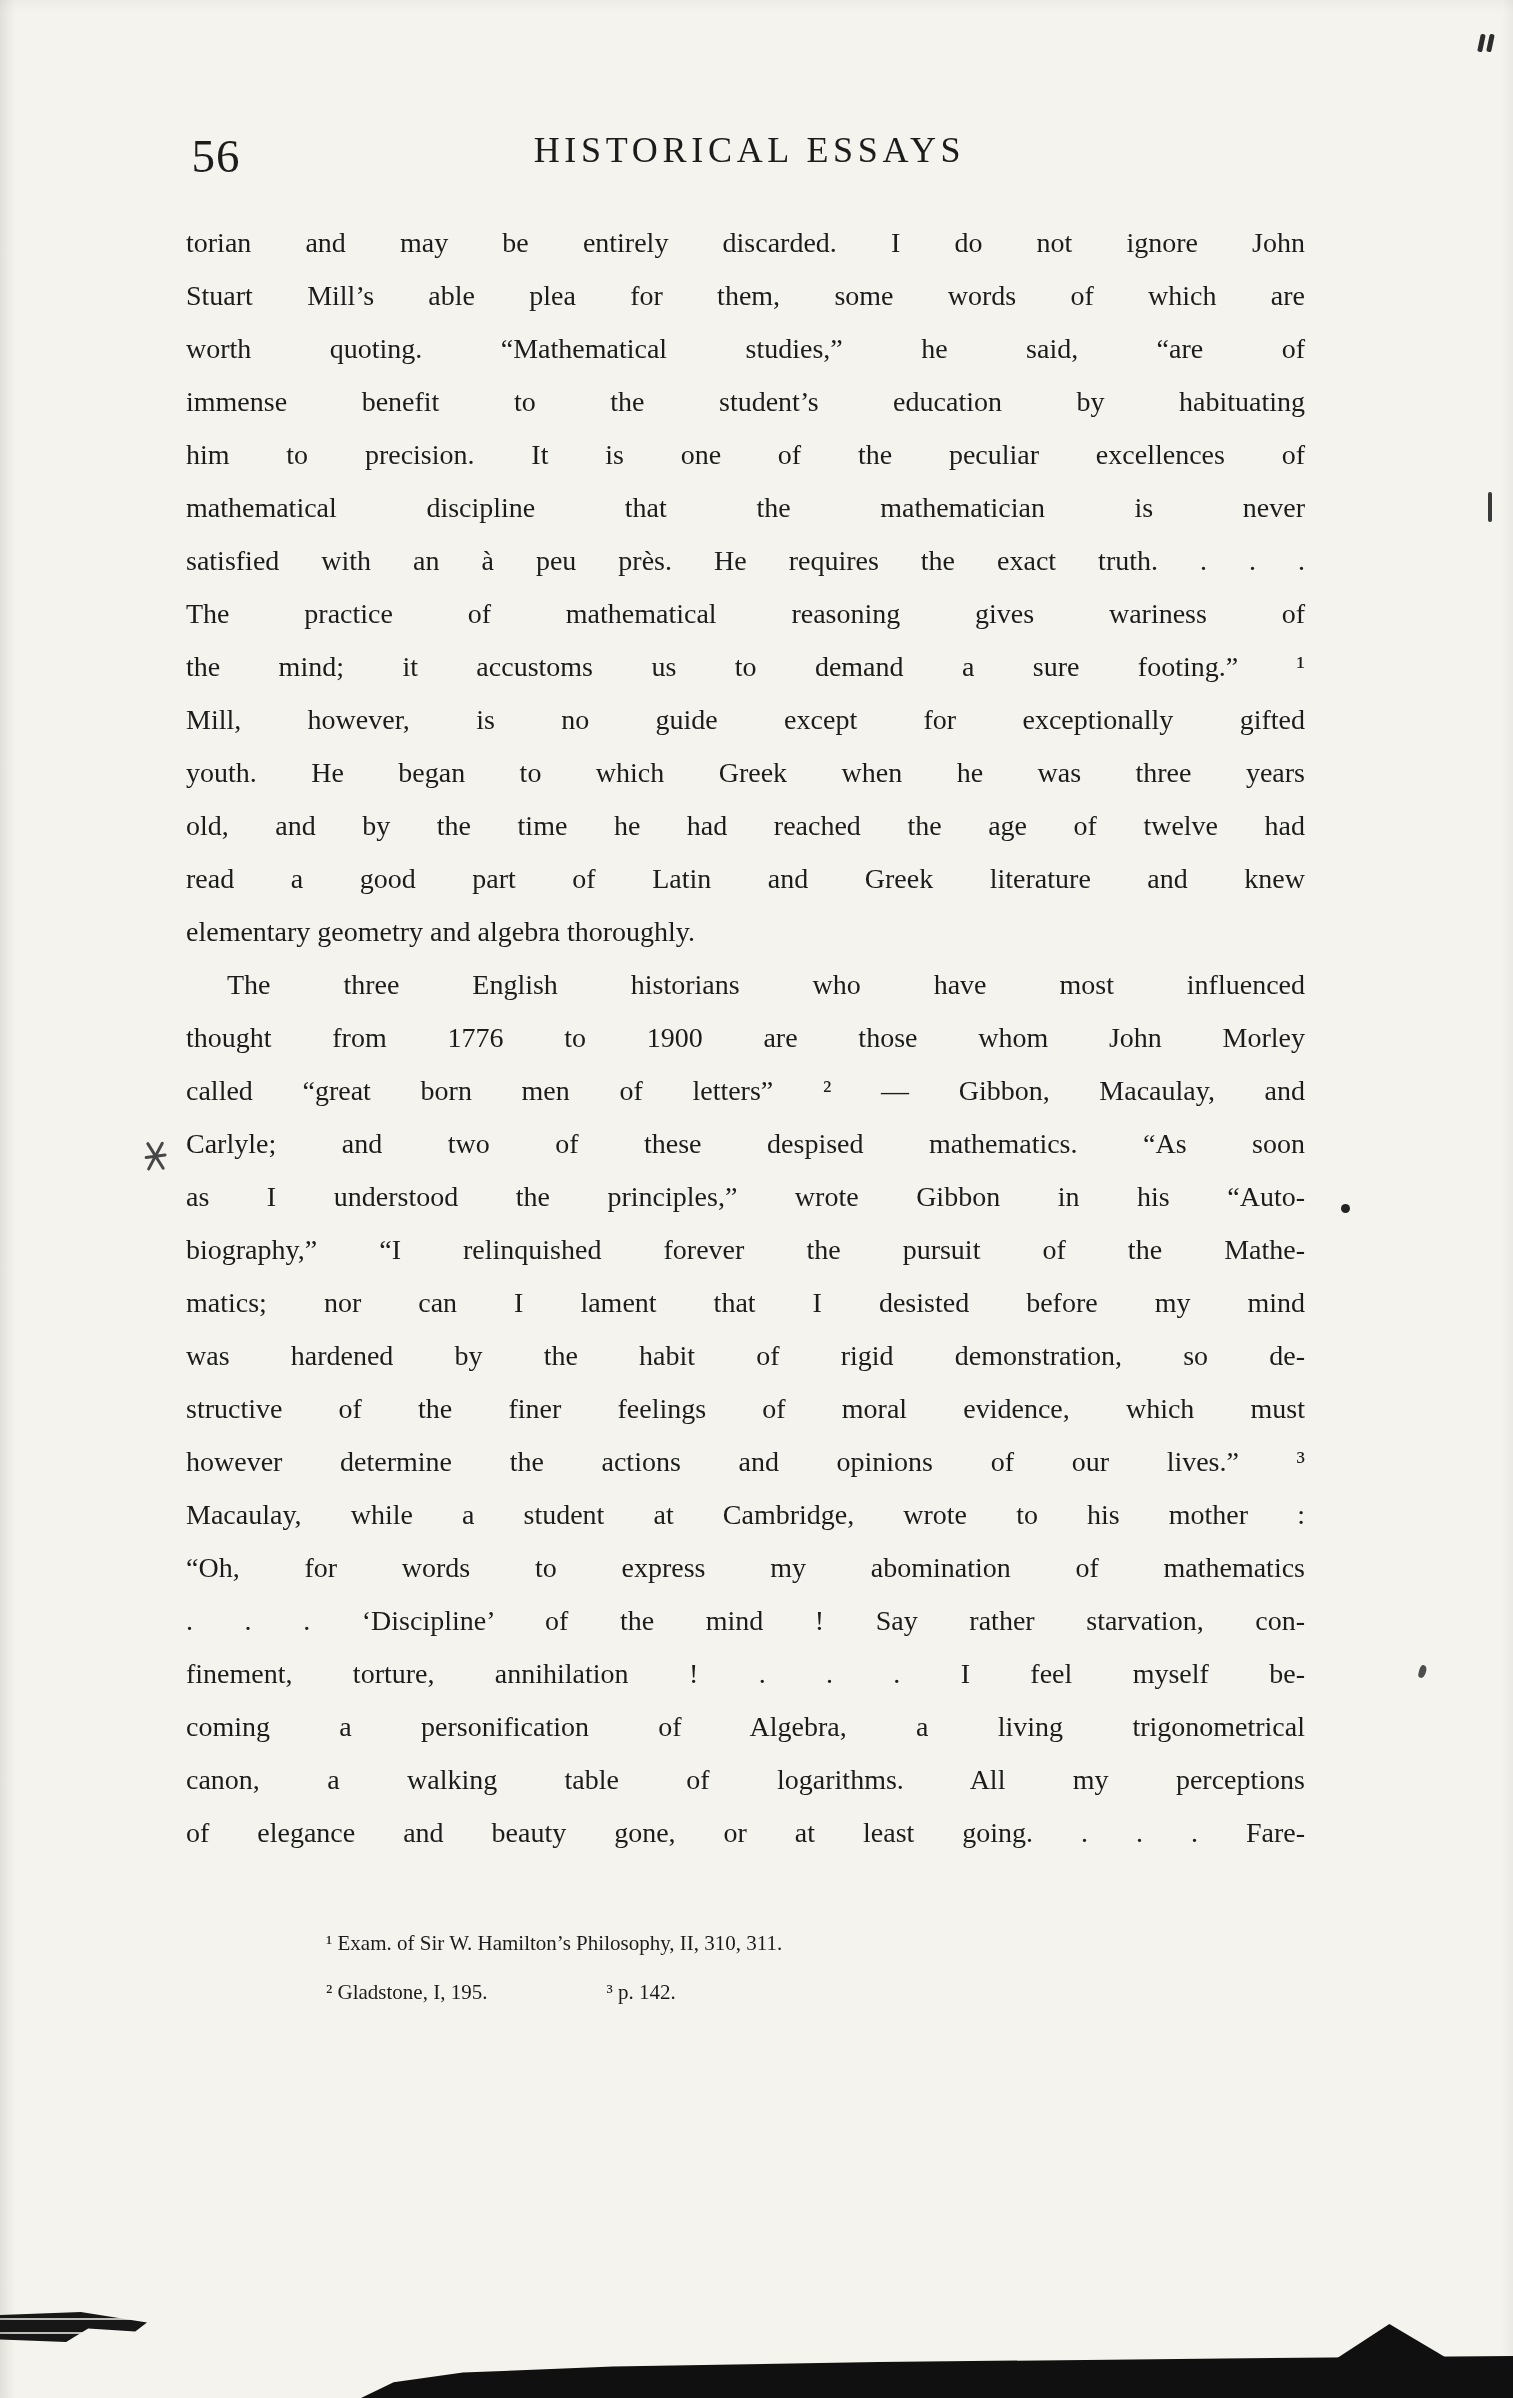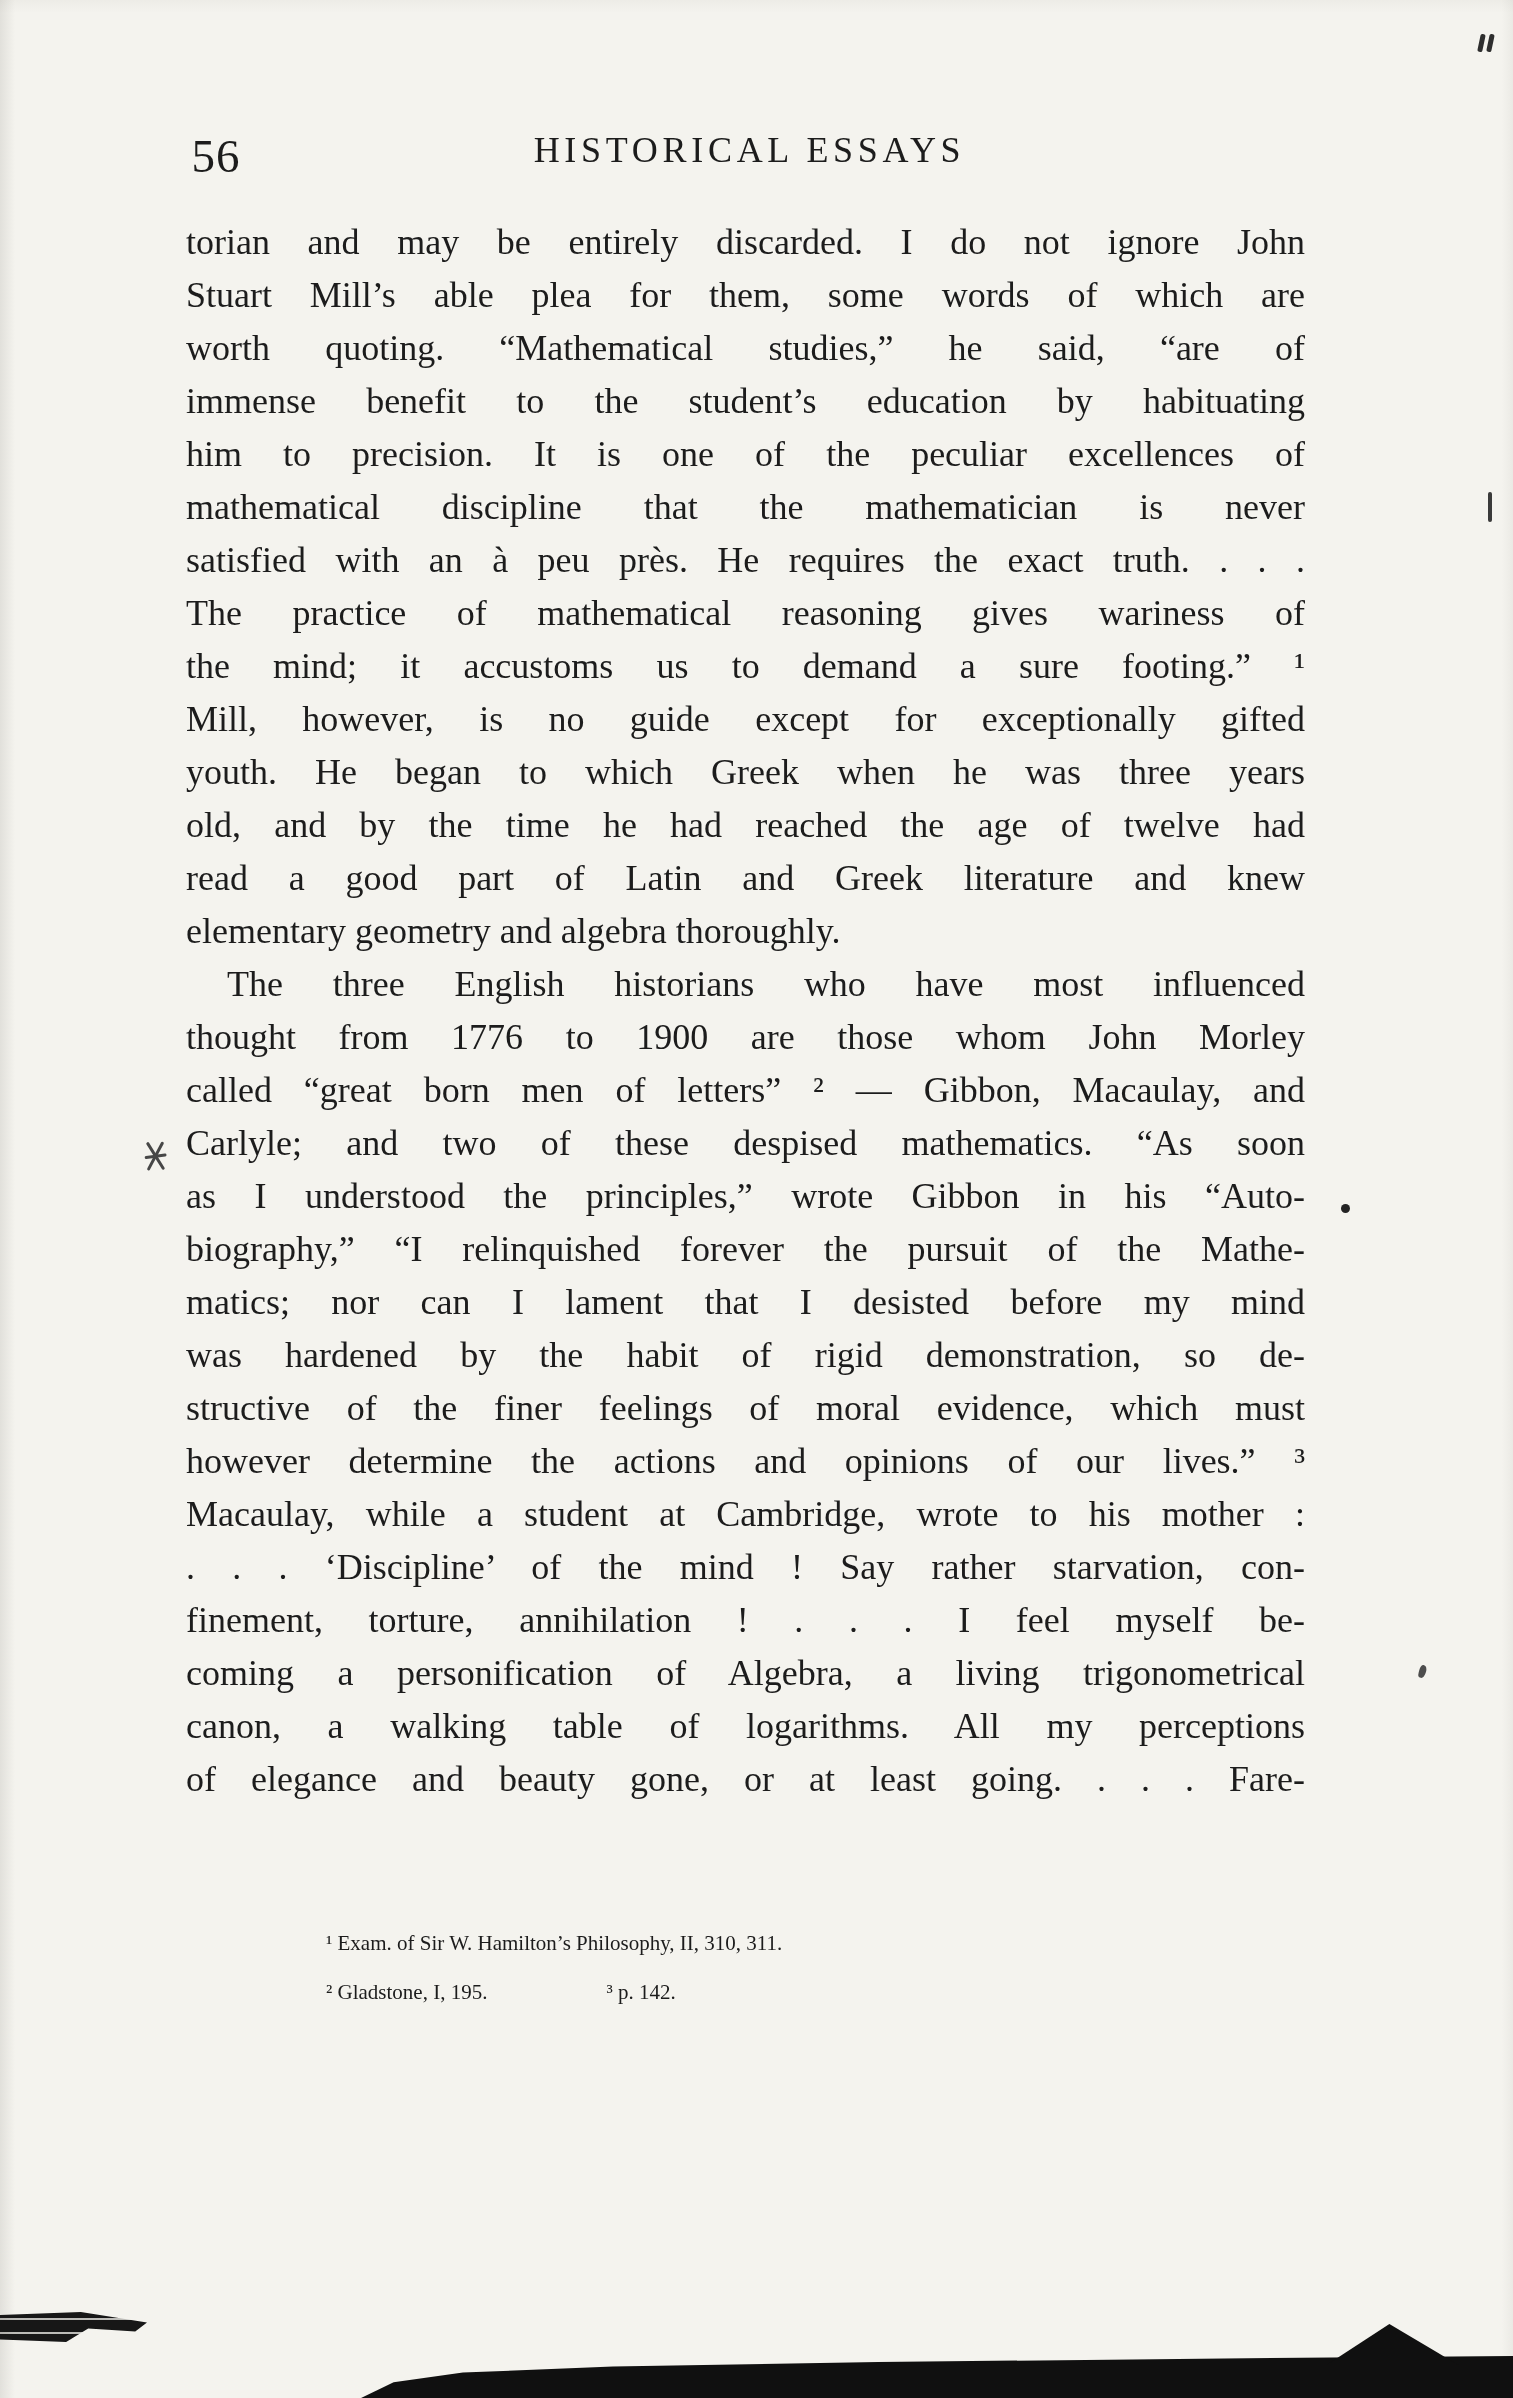--- a/index.html
+++ b/index.html
@@ -20,21 +20,21 @@
       linear-gradient(90deg,rgba(60,58,50,.10),rgba(60,58,50,0) 15px),
       linear-gradient(270deg,rgba(60,58,50,.05),rgba(60,58,50,0) 11.2px),
       linear-gradient(180deg,rgba(60,58,50,.04),rgba(60,58,50,0) 13px),
       var(--paper);
   }
   .page-header{position:absolute;top:129px;left:186px;width:1119px;height:48px;}
   .page-number{position:absolute;left:5.6px;top:0;font-size:47px;letter-spacing:0.9px;}
   .running-head{position:absolute;left:8px;right:0;top:0;text-align:center;font-size:36px;letter-spacing:4.7px;}
   .text-block{position:absolute;left:186px;top:216px;width:1119px;}
   .line{
-    font-size:36px;line-height:53px;
+    font-size:28px;line-height:53px;
     text-align:justify;text-align-last:justify;
   }
   .para-last{text-align-last:left;}
   .para-first{text-indent:41px;}
   .footnotes{position:absolute;left:326px;top:1919px;width:988px;font-size:21px;line-height:49px;}
   .footnote-3{margin-left:119px;}
 
   
   .artifact{position:absolute;}
   .mark-top-right{top:34px;left:1477px;width:24px;height:22.4px;}
@@ -92,20 +92,21 @@
       <div class="line">thought from 1776 to 1900 are those whom John Morley</div>
       <div class="line">called “great born men of letters” ² — Gibbon, Macaulay, and</div>
       <div class="line">Carlyle; and two of these despised mathematics.  “As soon</div>
       <div class="line">as I understood the principles,” wrote Gibbon in his “Auto-</div>
       <div class="line">biography,” “I relinquished forever the pursuit of the Mathe-</div>
       <div class="line">matics; nor can I lament that I desisted before my mind</div>
       <div class="line">was hardened by the habit of rigid demonstration, so de-</div>
       <div class="line">structive of the finer feelings of moral evidence, which must</div>
       <div class="line">however determine the actions and opinions of our lives.” ³</div>
       <div class="line">Macaulay, while a student at Cambridge, wrote to his mother :</div>
+      <div class="line">“Oh, for words to express my abomination of mathematics</div>
       <div class="line">. . . ‘Discipline’ of the mind !  Say rather starvation, con-</div>
       <div class="line">finement, torture, annihilation ! . . .  I feel myself be-</div>
       <div class="line">coming a personification of Algebra, a living trigonometrical</div>
       <div class="line">canon, a walking table of logarithms.  All my perceptions</div>
       <div class="line">of elegance and beauty gone, or at least going. . . .  Fare-</div>
     </div>
   </main>
 
   <footer class="footnotes">
     <div class="footnote">¹ Exam. of Sir W. Hamilton’s Philosophy, II, 310, 311.</div>

